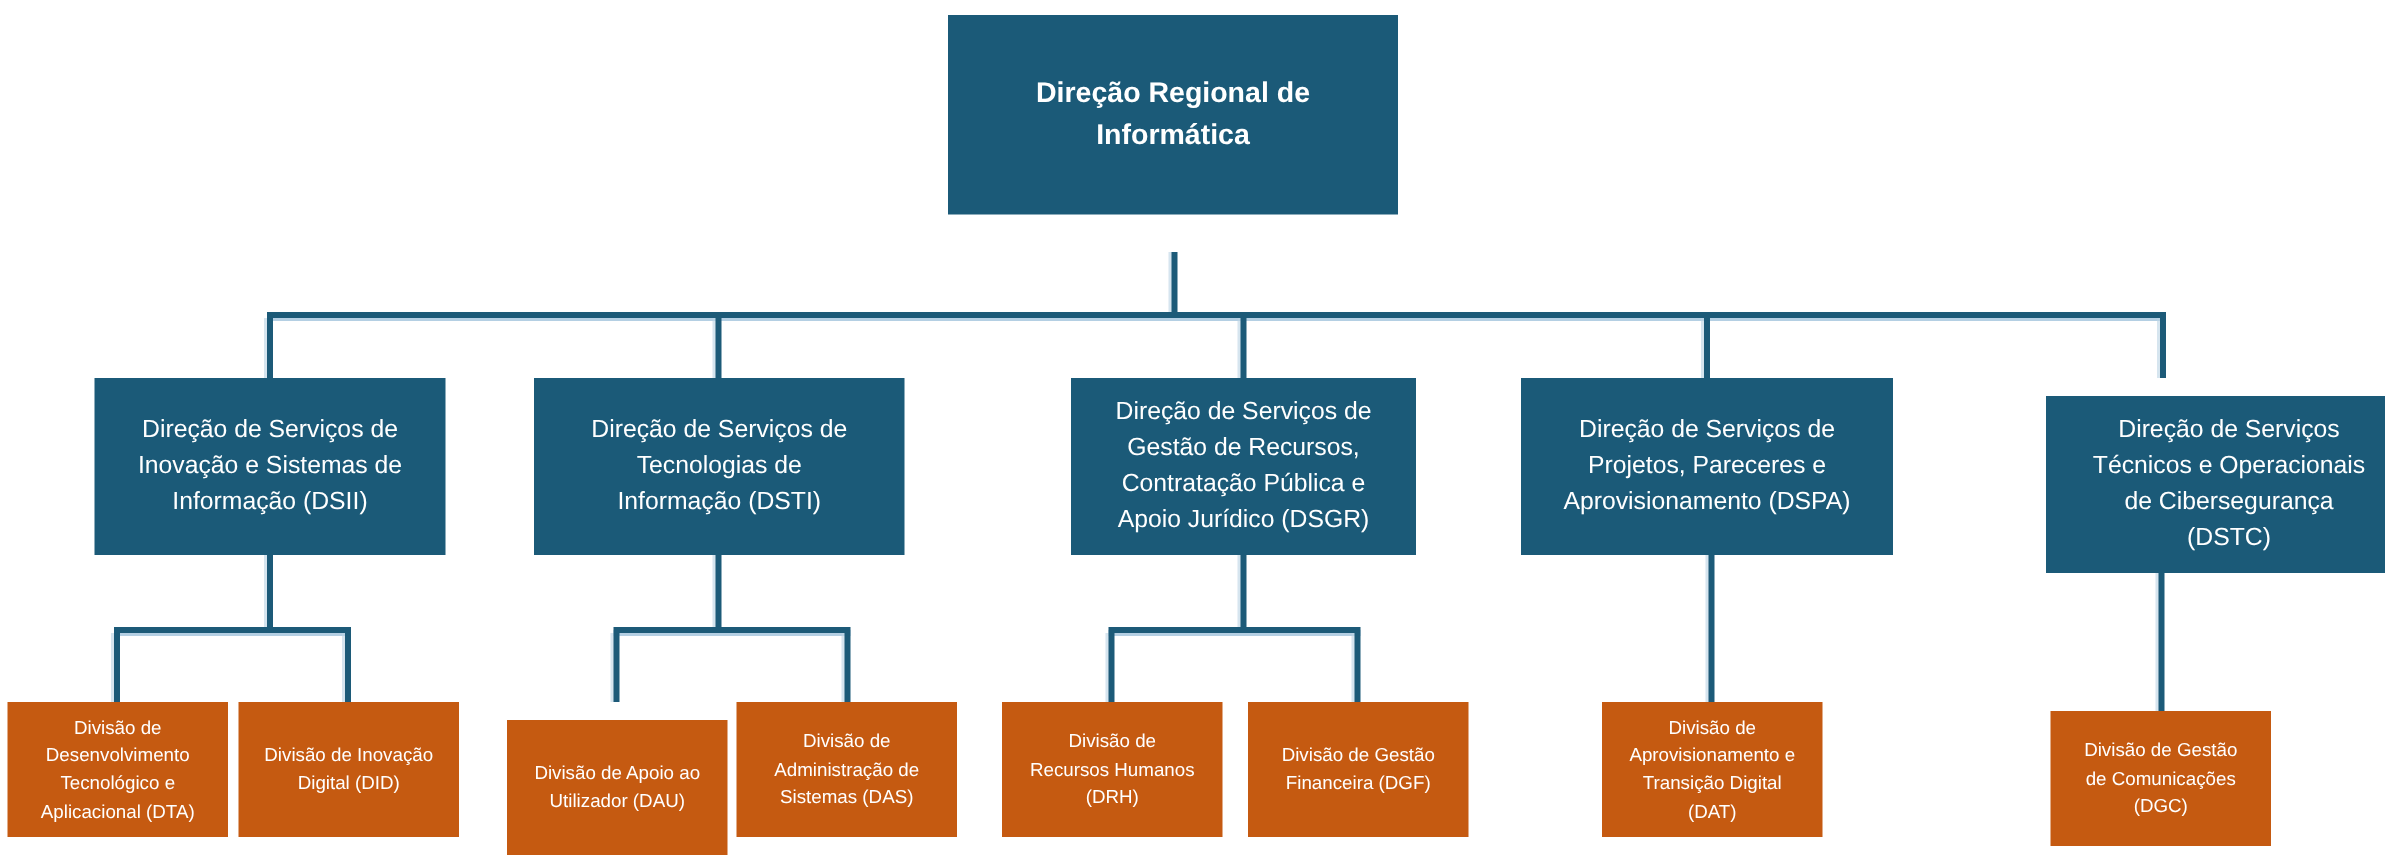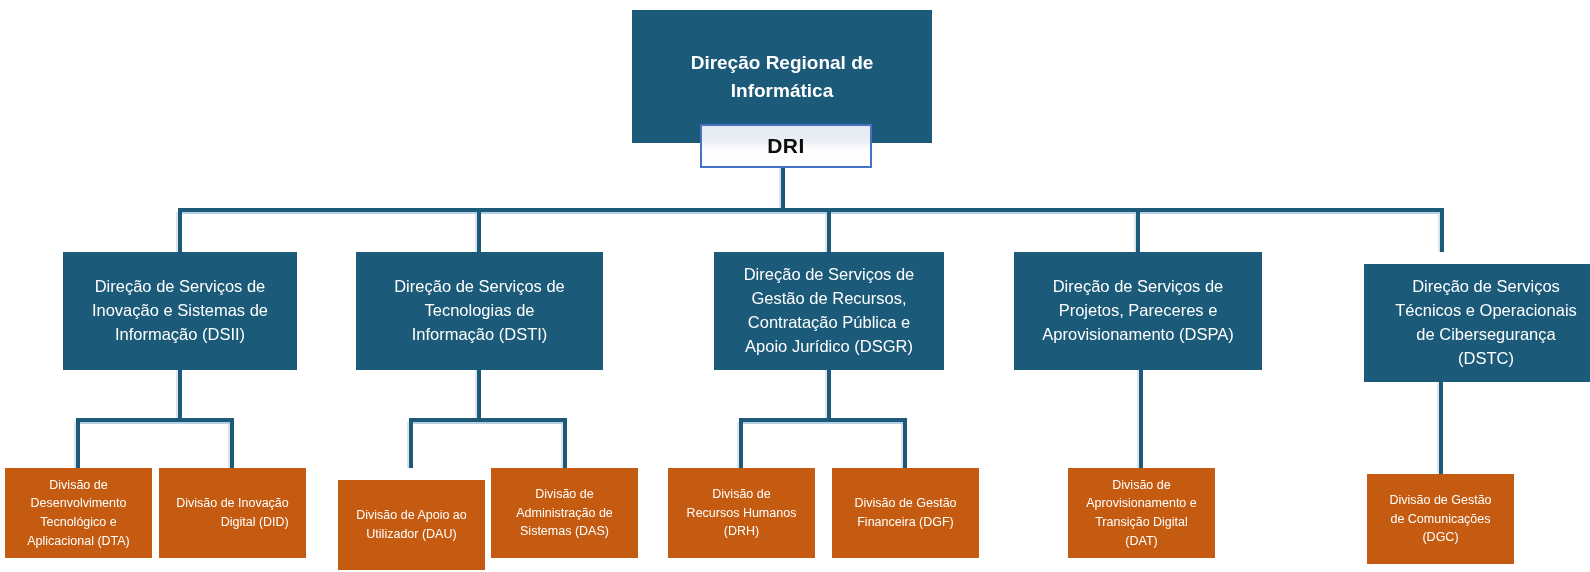--- a/index.html
+++ b/index.html
@@ -23,21 +23,21 @@
     font-weight:bold;font-size:21px;color:#0d0d0d;letter-spacing:0.5px;
   }
   .svc{background:#1B5A78;font-size:16.5px;line-height:1.45;top:252px;height:118px;}
   #box-dsii{left:63px;width:234px;}
   #box-dsti{left:356px;width:247px;}
   #box-dsgr{left:714px;width:230px;}
   #box-dspa{left:1014px;width:248px;}
   #box-dstc{left:1364px;width:244px;margin-top:12px;}
   .div{background:#C55A11;font-size:12.5px;line-height:1.5;top:468px;height:90px;}
   #box-dta{left:5px;width:147px;}
-  #box-did{left:159px;width:147px;text-align:right;}
+  #box-did{left:159px;width:147px;}
   #box-dau{left:338px;width:147px;margin-top:12px;}
   #box-das{left:491px;width:147px;}
   #box-drh{left:668px;width:147px;}
   #box-dgf{left:832px;width:147px;}
   #box-dat{left:1068px;width:147px;}
   #box-dgc{left:1367px;width:147px;top:474px;}
   .hline,.vline{position:absolute;background:#1C5A78;}
   .hline{height:4px;box-shadow:0 2px 0 rgba(167,199,222,0.85);}
   .vline{width:4px;box-shadow:-2px 0 0 rgba(186,211,228,0.6);}
   
@@ -91,23 +91,20 @@
   <div class="hline" id="c-dsgr-h"></div>
   <div class="vline" id="c-drh"></div>
   <div class="vline" id="c-dgf"></div>
 
   <div class="vline" id="c-dat"></div>
   <div class="vline" id="c-dgc"></div>
 
   <div class="node root">
     <span class="label">Direção Regional de
 Informática</span>
-  </div>
-  <div class="dri-tag">
-    <span class="label">DRI</span>
   </div>
 
   <div class="node svc" id="box-dsii">
     <span class="label">Direção de Serviços de
 Inovação e Sistemas de
 Informação (DSII)</span>
   </div>
   <div class="node svc" id="box-dsti">
     <span class="label">Direção de Serviços de
 Tecnologias de

